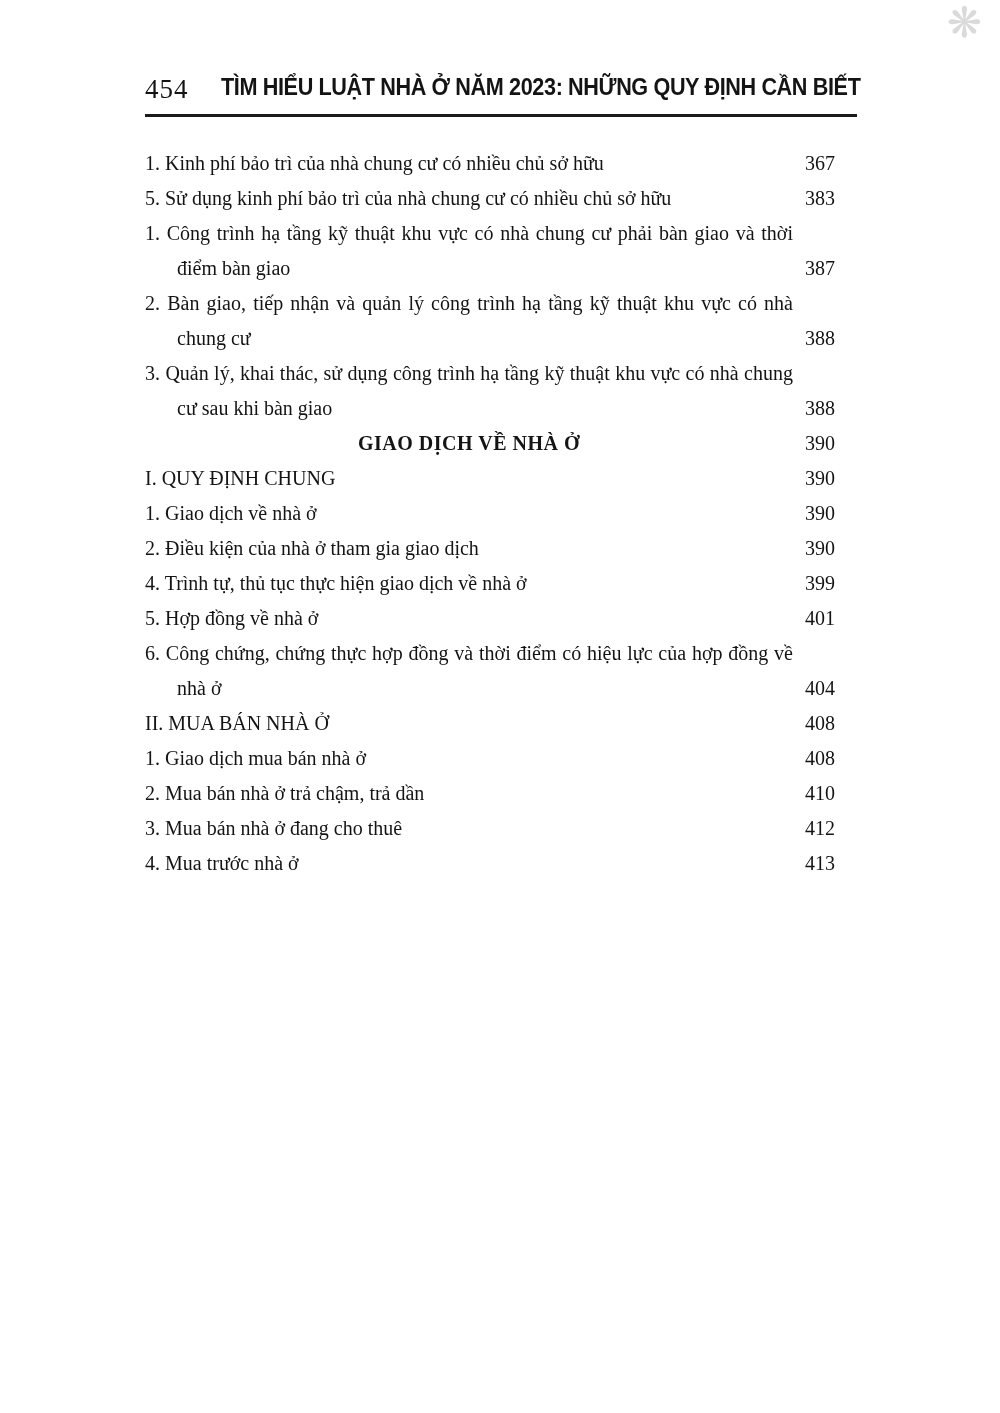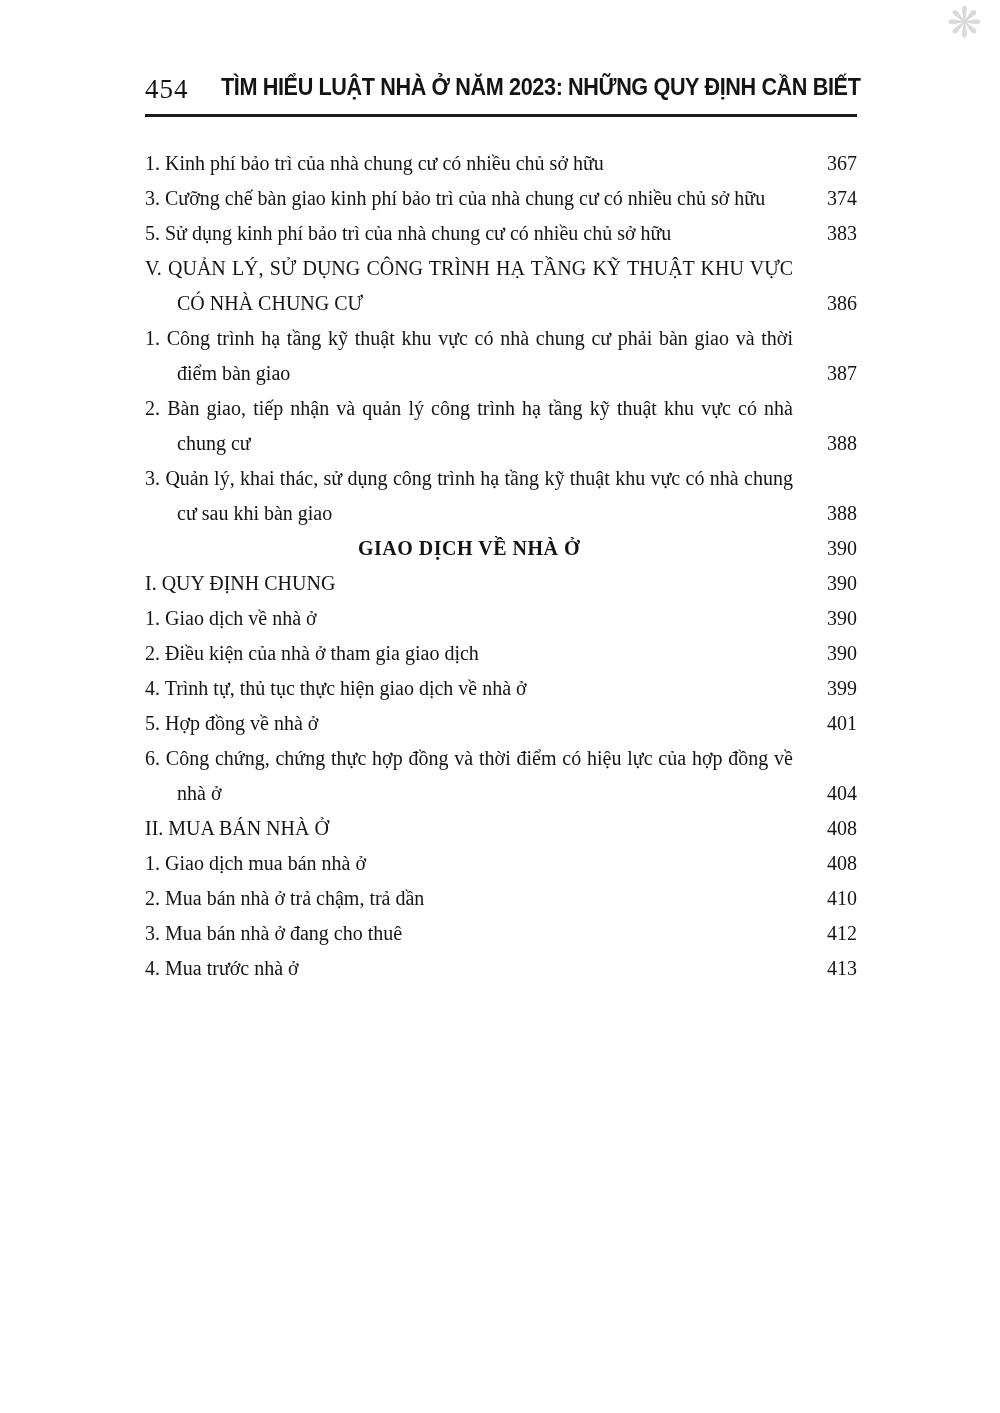--- a/index.html
+++ b/index.html
@@ -48,21 +48,21 @@
     line-height:35px;
   }
   .entry-text {
     flex:1;
     text-align:justify;
     padding-left:32px; text-indent:-32px;
     padding-right:12px;
   }
   .entry-page {
     min-width:52px;
-    text-align:right;
+    text-align:left;
     align-self:flex-end;
     white-space:nowrap;
   }
   .toc-row.chapter .entry-text,
   .toc-row.chapter-title .entry-text {
     font-weight:bold;
     text-align:center;
     padding-left:0; text-indent:0;
   }
   .toc-row.chapter { margin-top:2px; }
@@ -79,30 +79,22 @@
     <span class="pgnum">454</span>
     <span class="book-title">TÌM HIỂU LUẬT NHÀ Ở NĂM 2023: NHỮNG QUY ĐỊNH CẦN BIẾT</span>
   </div>
 
   <div class="toc">
       <div class="toc-row item">
       <span class="entry-text">1. Kinh phí bảo trì của nhà chung cư có nhiều chủ sở hữu</span>
       <span class="entry-page">367</span>
     </div>
       <div class="toc-row item">
-      <span class="entry-text">3. Cưỡng chế bàn giao kinh phí bảo trì của nhà chung cư có nhiều chủ sở hữu</span>
-      <span class="entry-page">374</span>
-    </div>
-      <div class="toc-row item">
       <span class="entry-text">5. Sử dụng kinh phí bảo trì của nhà chung cư có nhiều chủ sở hữu</span>
       <span class="entry-page">383</span>
-    </div>
-      <div class="toc-row section">
-      <span class="entry-text">V. QUẢN LÝ, SỬ DỤNG CÔNG TRÌNH HẠ TẦNG KỸ THUẬT KHU VỰC CÓ NHÀ CHUNG CƯ</span>
-      <span class="entry-page">386</span>
     </div>
       <div class="toc-row item">
       <span class="entry-text">1. Công trình hạ tầng kỹ thuật khu vực có nhà chung cư phải bàn giao và thời điểm bàn giao</span>
       <span class="entry-page">387</span>
     </div>
       <div class="toc-row item">
       <span class="entry-text">2. Bàn giao, tiếp nhận và quản lý công trình hạ tầng kỹ thuật khu vực có nhà chung cư</span>
       <span class="entry-page">388</span>
     </div>
       <div class="toc-row item">

